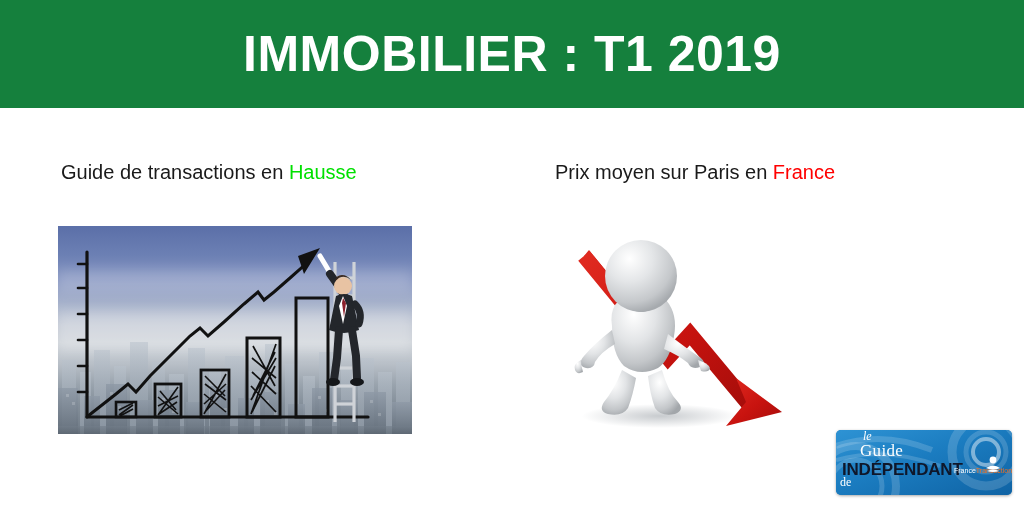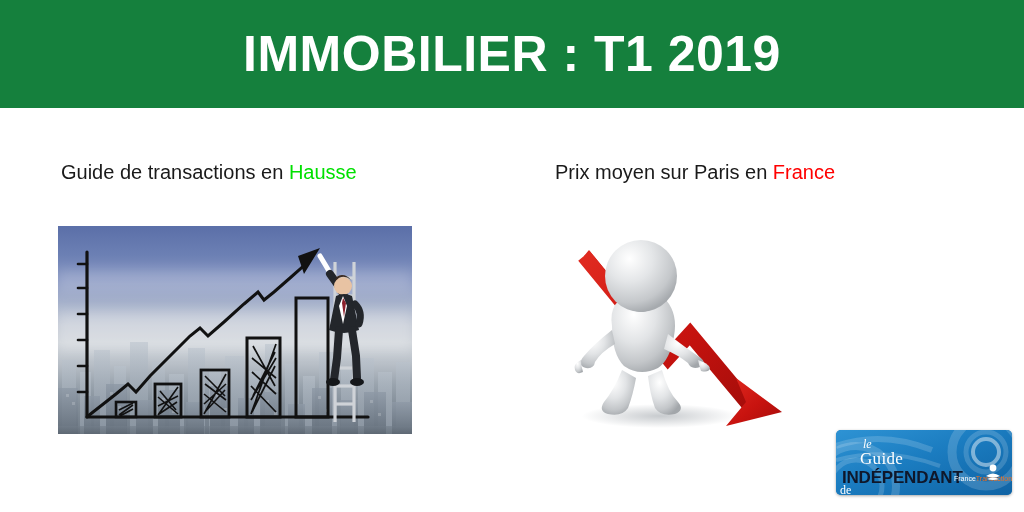--- a/index.html
+++ b/index.html
@@ -96,21 +96,20 @@
     border-radius: 5px;
     overflow: hidden;
     background: #1d7fc3;
     box-shadow: 0 1px 3px rgba(0,0,0,.35);
   }
   .logo-bg { position: absolute; inset: 0; }
   .logo-inner {
     position: absolute; inset: 0;
     padding: 2px 6px 0 8px;
     box-sizing: border-box;
-    margin-top: 8px;
   }
   .logo-le {
     position: absolute; left: 27px; top: 0px;
     color: #ffffff;
     font-family: "Liberation Serif", serif;
     font-style: italic;
     font-size: 12px;
     line-height: 12px;
   }
   .logo-guide {

